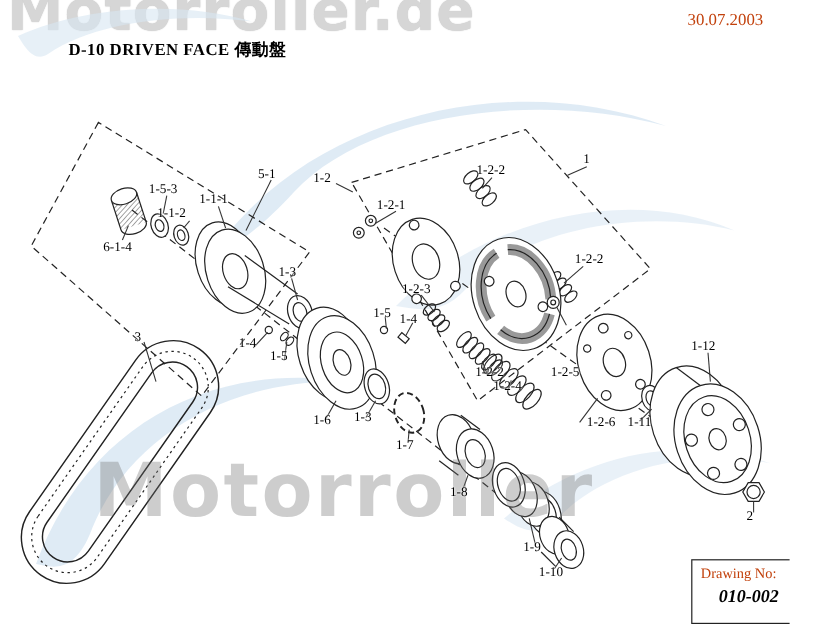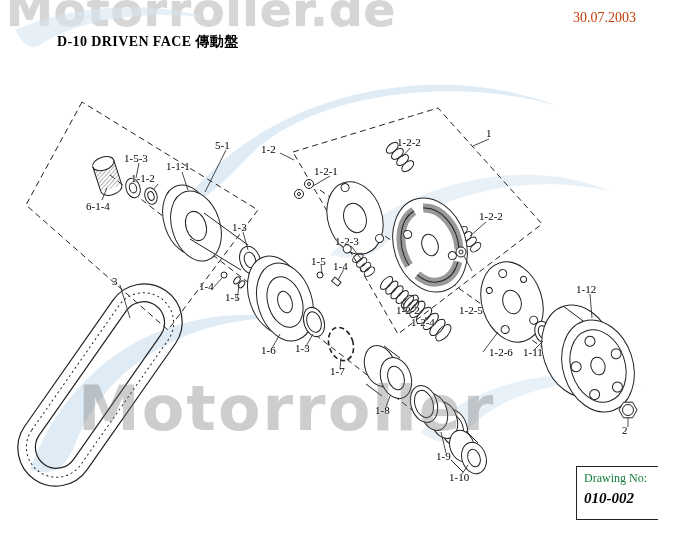--- a/index.html
+++ b/index.html
@@ -32,22 +32,22 @@
   .label-layer { position:absolute; inset:0; z-index:6; pointer-events:none; }
   .part-label {
     position:absolute; font-size:11px; color:#000; white-space:nowrap;
     text-shadow:0 0 2px #fff, 0 0 2px #fff;
   }
 
   .drawing-box {
     position:absolute; left:576px; top:466px; width:95px; height:54px; z-index:6;
     border:1.5px solid #222; background:rgba(255,255,255,.85); padding:4px 6px 2px 7px;
   }
-  .drawing-box .lbl { font-size:12px; color:#15803d; }
-  .drawing-box .num { font-size:15px; font-weight:bold; font-style:italic; text-align:left; margin-top:4px; color:#000; }
+  .drawing-box .lbl { font-size:12px; color:#c2410c; }
+  .drawing-box .num { font-size:15px; font-weight:bold; font-style:italic; text-align:center; margin-top:4px; color:#000; }
 </style>
 </head>
 <body>
 
 <div class="stage">
 
   <div class="wm-top">Motorroller.de</div>
 
   <svg class="diagram" width="698" height="534" viewBox="0 0 698 534">
     <defs>

